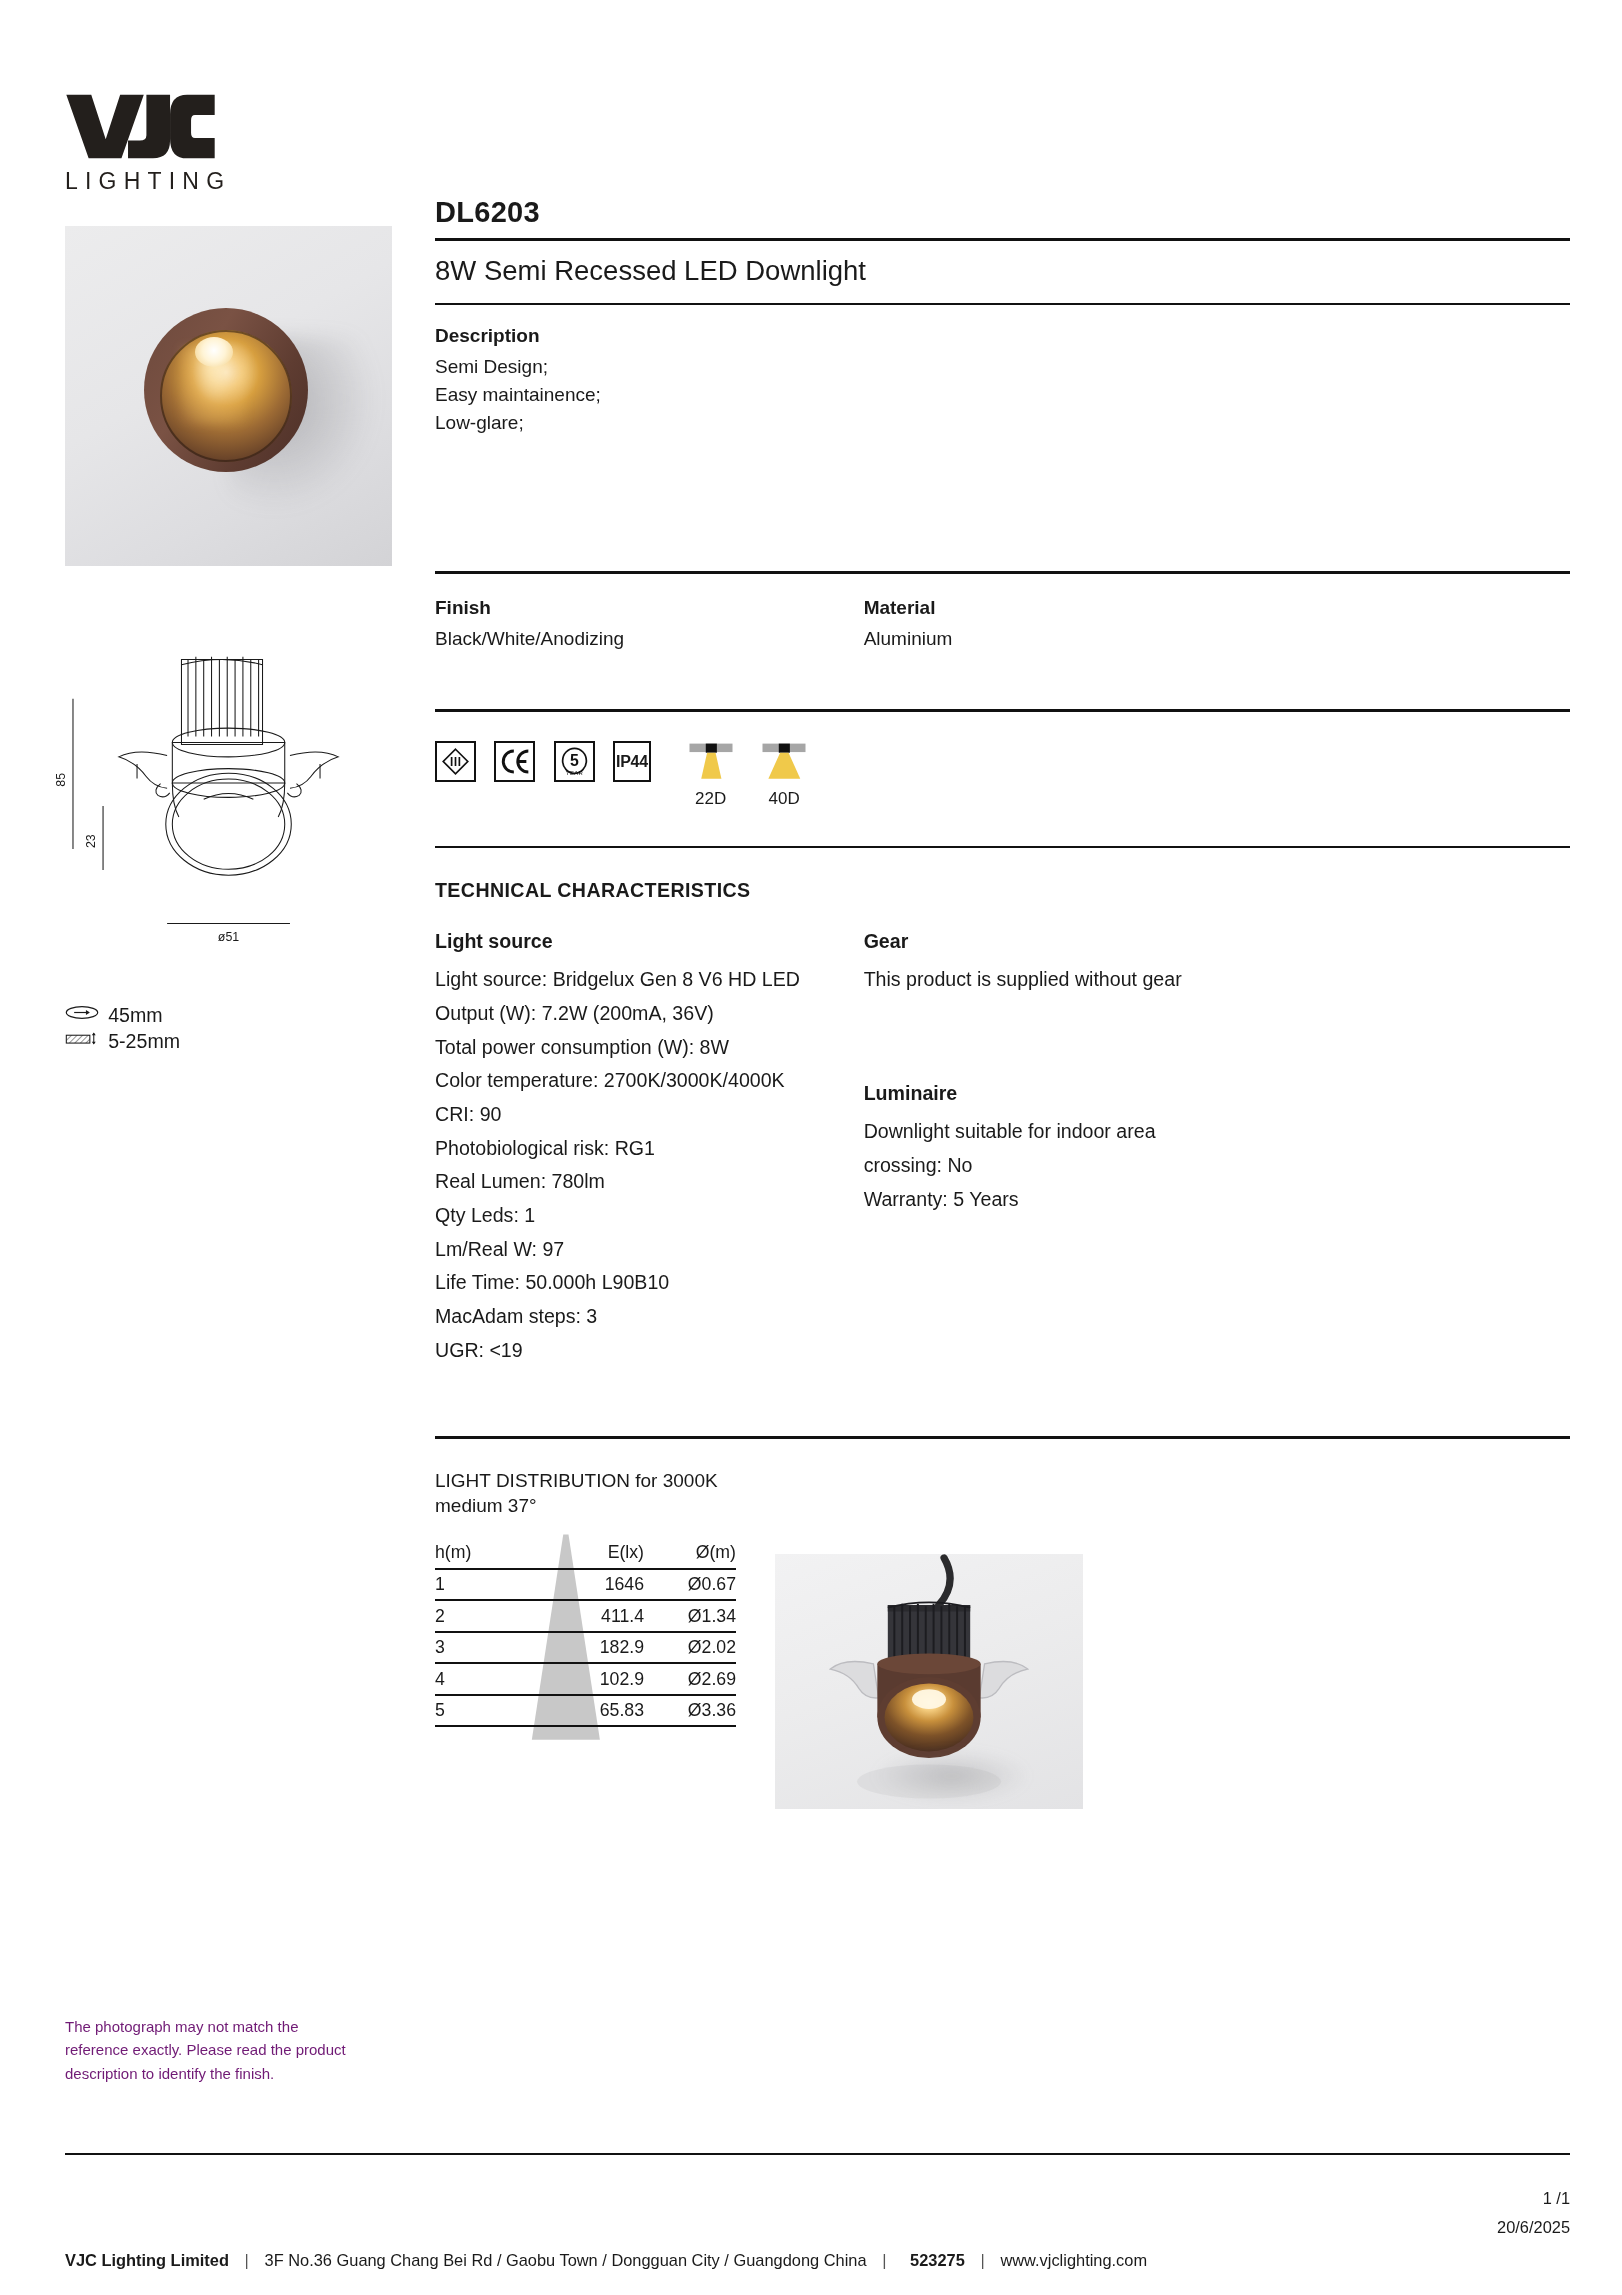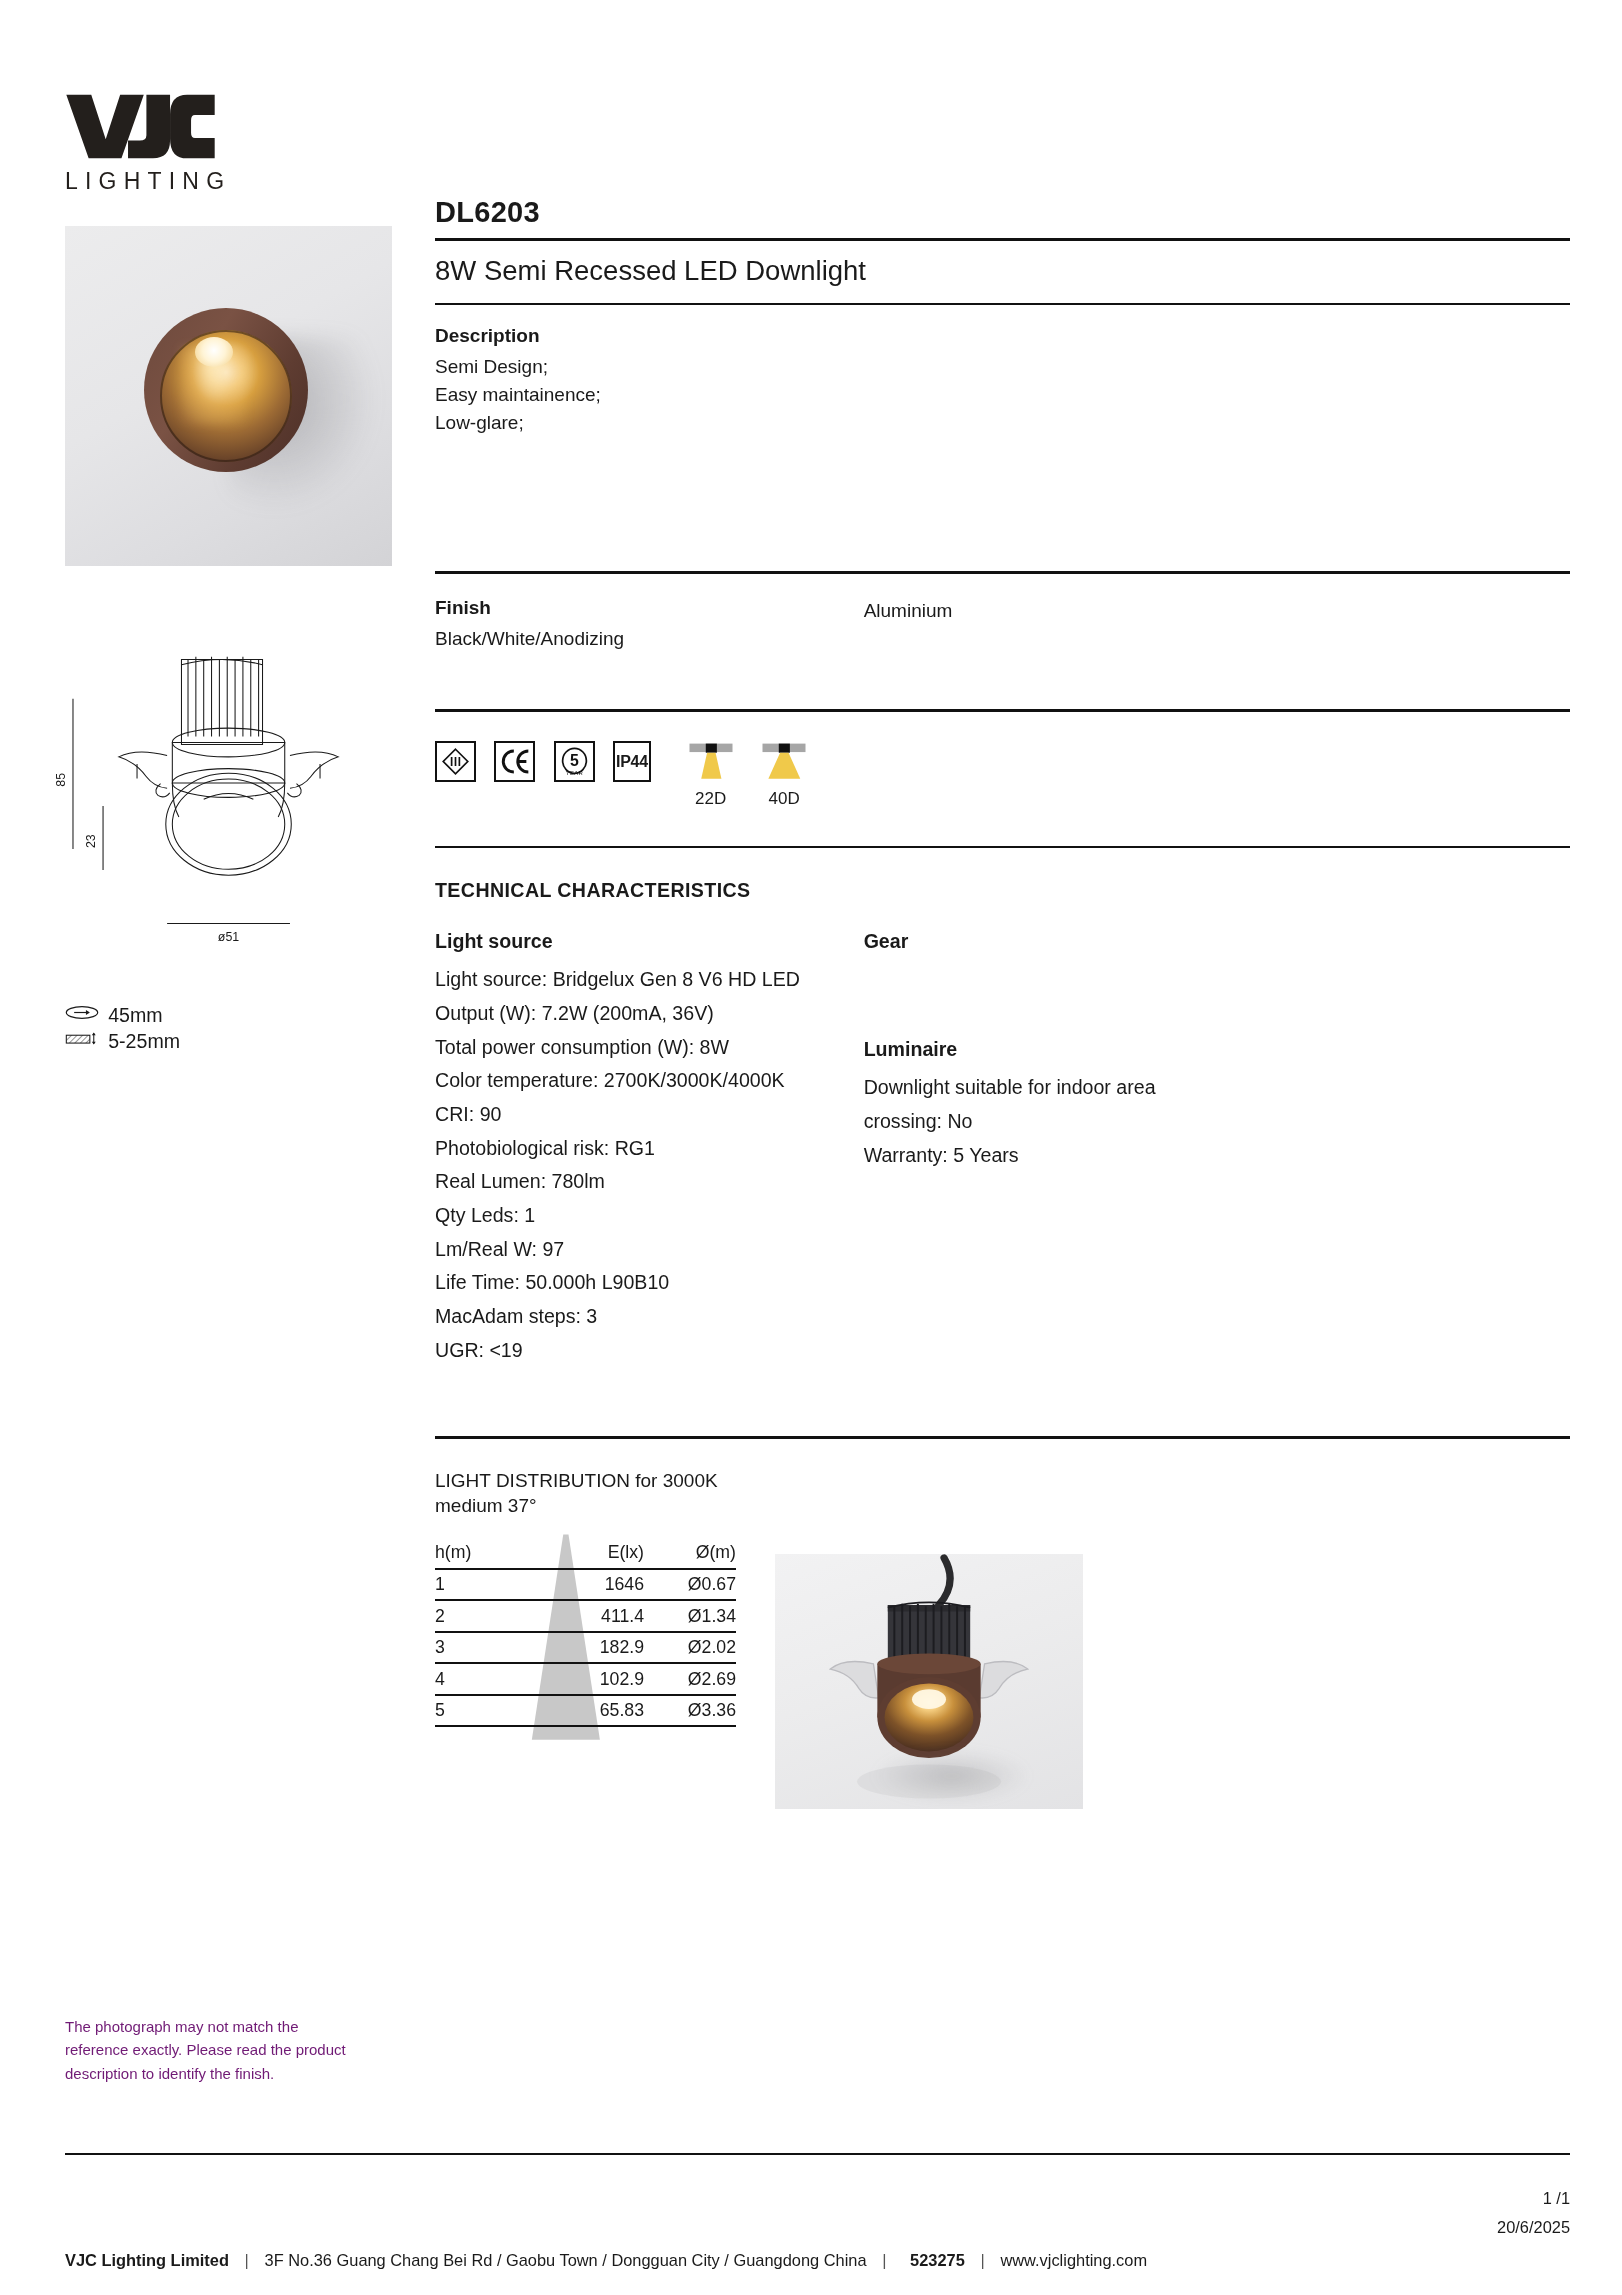--- a/index.html
+++ b/index.html
@@ -270,20 +270,21 @@
     </div>
 
     <div class="rule" style="margin-top:134px"></div>
 
     <div class="two-col" style="margin-top:23.6px">
       <div class="col-a">
         <div class="sec-title">Finish</div>
         <div class="sec-line">Black/White/Anodizing</div>
       </div>
       <div class="col-b">
+        <div class="sec-title">Material</div>
         <div class="sec-line">Aluminium</div>
       </div>
     </div>
 
     <div class="rule" style="margin-top:56px"></div>
 
     <div class="certs" style="margin-top:29px">
       <div class="cert-box">
         <svg width="31" height="31" viewBox="0 0 48 48">
           <path d="M24 5 L43 24 L24 43 L5 24 Z" fill="none" stroke="#111" stroke-width="2.6"></path>
@@ -342,20 +343,21 @@
         <div class="spec-li">Real Lumen: 780lm</div>
         <div class="spec-li">Qty Leds: 1</div>
         <div class="spec-li">Lm/Real W: 97</div>
         <div class="spec-li">Life Time: 50.000h L90B10</div>
         <div class="spec-li">MacAdam steps: 3</div>
         <div class="spec-li">UGR: &lt;19</div>
       </div>
 
       <div class="col-b">
         <div class="spec-h">Gear</div>
+        <div class="spec-li">This product is supplied without gear</div>
 
         <div class="spec-h" style="margin-top:85px">Luminaire</div>
         <div class="spec-li">Downlight suitable for indoor area</div>
         <div class="spec-li">crossing: No</div>
         <div class="spec-li">Warranty: 5 Years</div>
       </div>
     </div>
 
     <div class="rule" style="margin-top:69px"></div>
 

